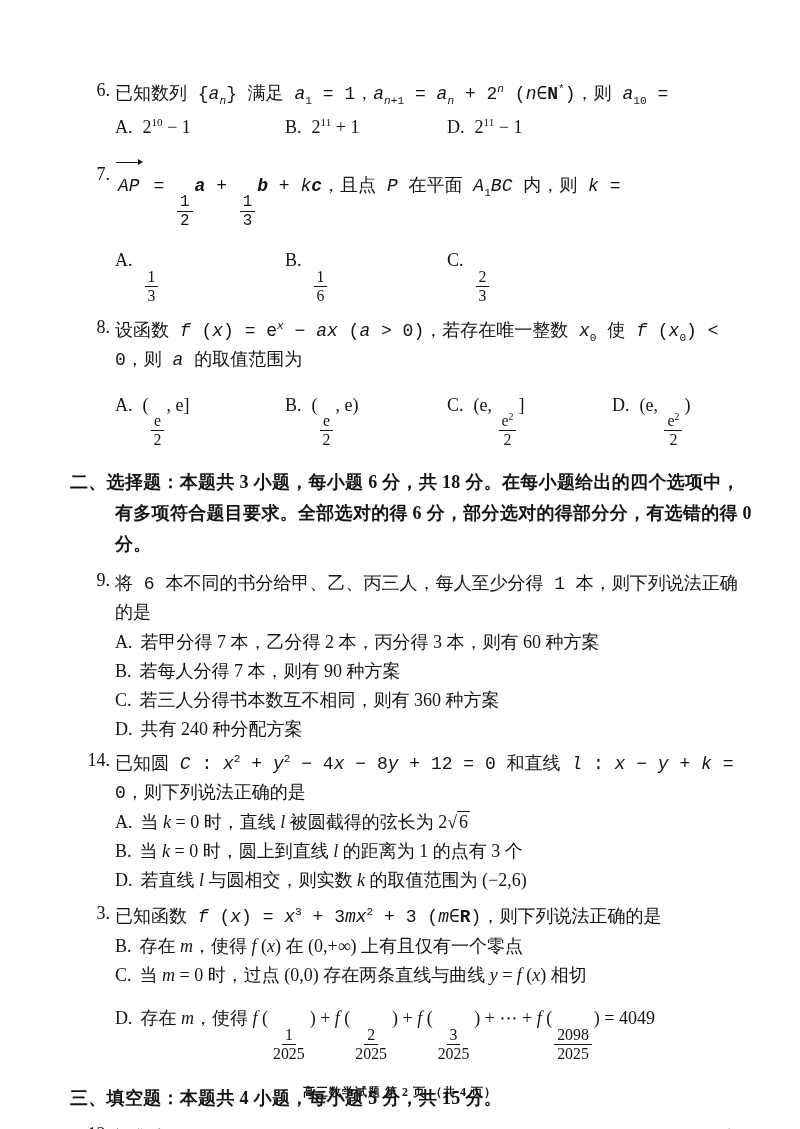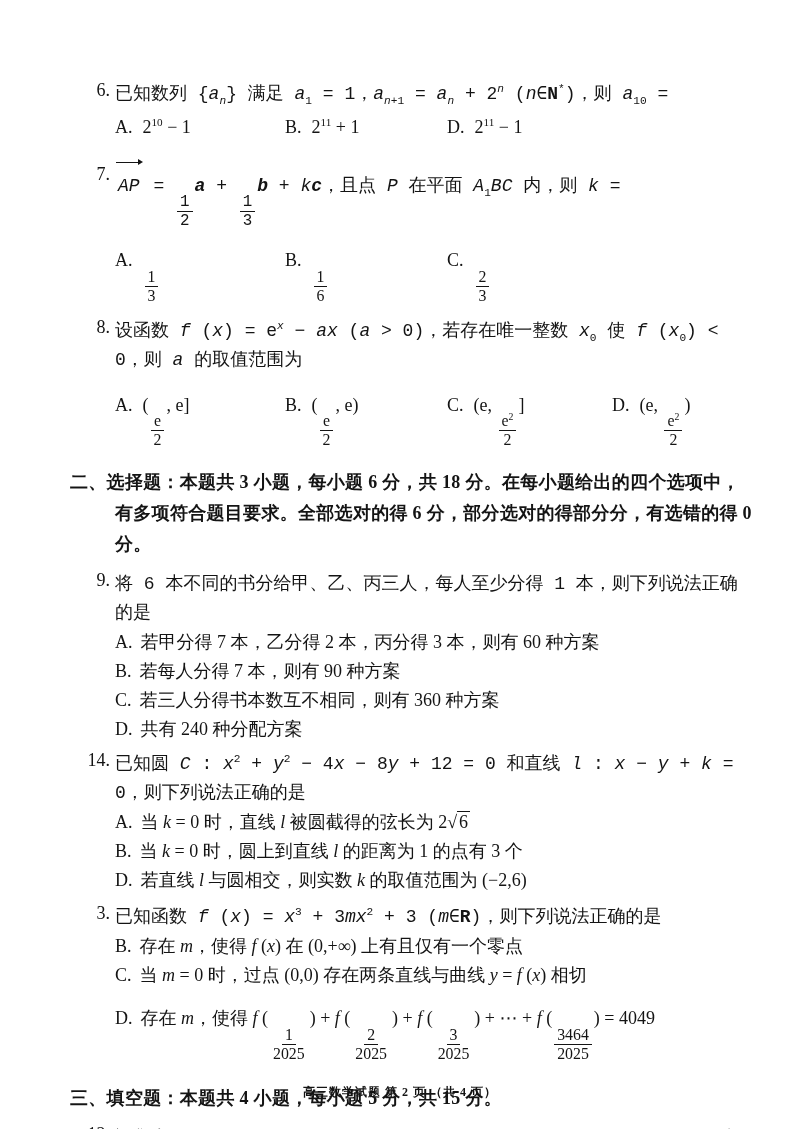--- a/index.html
+++ b/index.html
@@ -152,21 +152,21 @@
     <div class="opt-line tall-row"><span class="opt-label">D.</span><span>存在 <i>m</i>，使得 <i>f</i> (<span class="frac">
             <span class="fr-t">1</span>
             <span class="fr-b">2025</span>
           </span>) + <i>f</i> (<span class="frac">
             <span class="fr-t">2</span>
             <span class="fr-b">2025</span>
           </span>) + <i>f</i> (<span class="frac">
             <span class="fr-t">3</span>
             <span class="fr-b">2025</span>
           </span>) + ⋯ + <i>f</i> (<span class="frac">
-            <span class="fr-t">3464</span>
+            <span class="fr-t">2098</span>
             <span class="fr-b">2025</span>
           </span>) = 4049</span></div>
   </div>
 
   <div class="gap-20"></div>
 
   <div class="sec-head">三、填空题：本题共 4 小题，每小题 5 分，共 15 分。</div>
 
   <div class="gap-10"></div>
 

